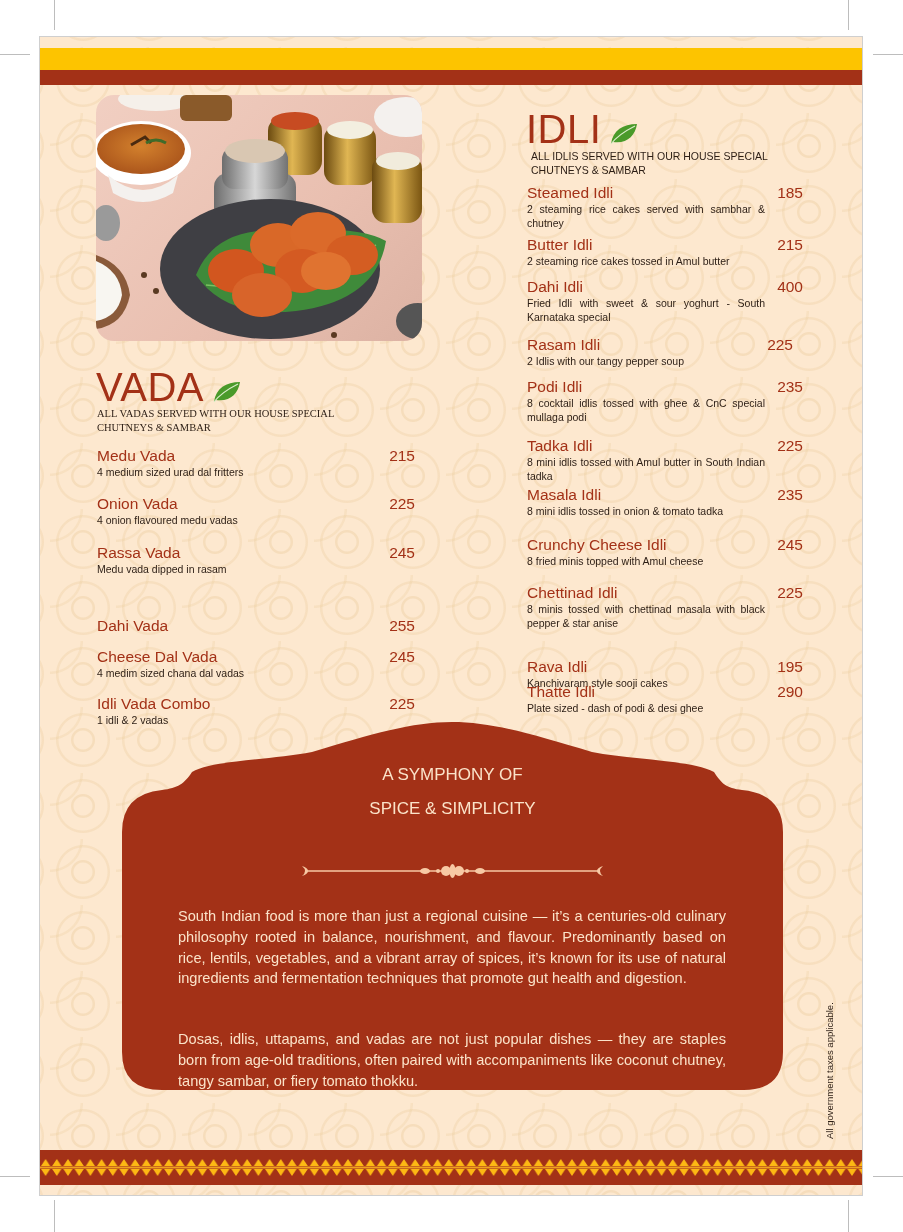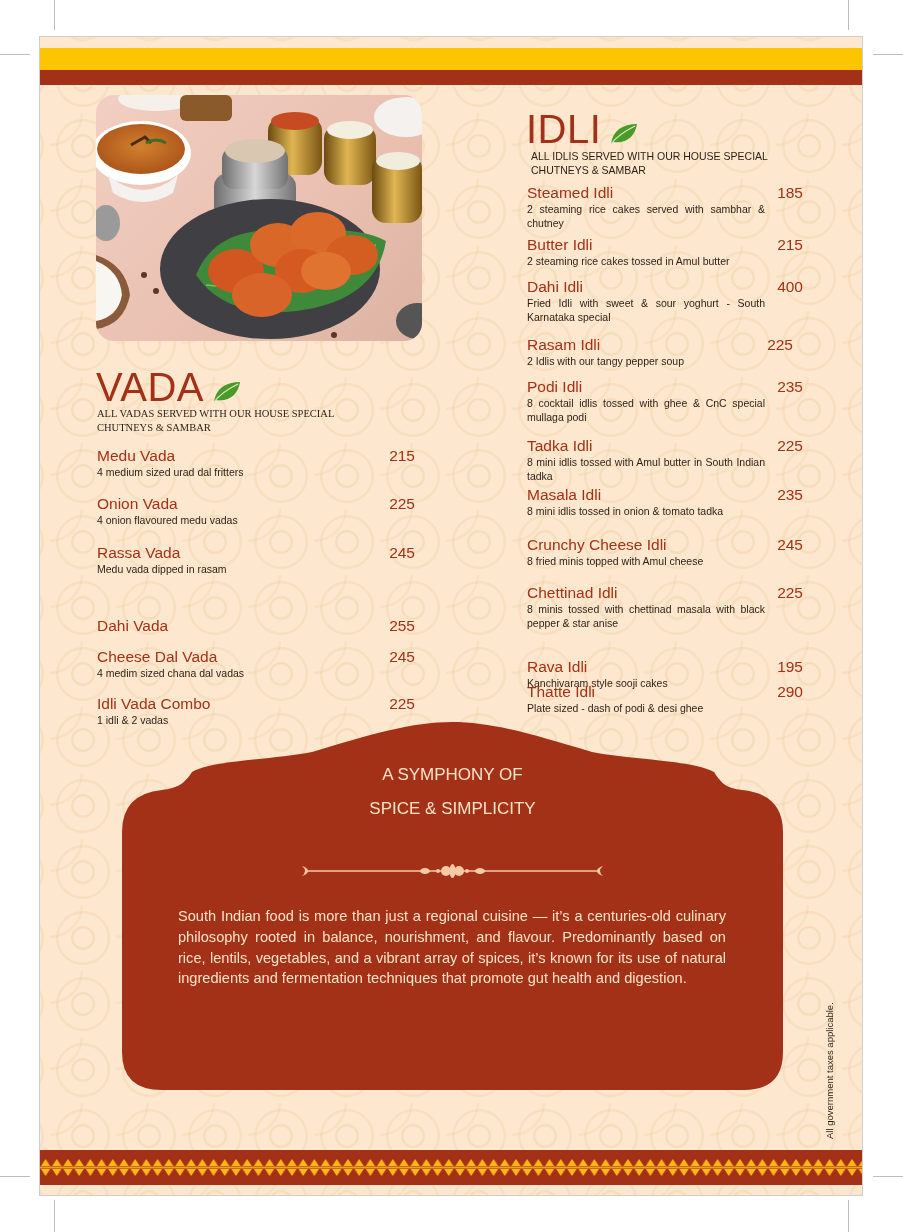--- a/index.html
+++ b/index.html
@@ -300,20 +300,21 @@
         <ellipse cx="125" cy="8" rx="5" ry="3" fill="#f7c9a4"></ellipse>
         <ellipse cx="180" cy="8" rx="5" ry="3" fill="#f7c9a4"></ellipse>
         <circle cx="146" cy="8" r="5" fill="#f7c9a4"></circle>
         <circle cx="159" cy="8" r="5" fill="#f7c9a4"></circle>
         <ellipse cx="152.5" cy="8" rx="3" ry="7" fill="#f7c9a4"></ellipse>
         <circle cx="138" cy="8" r="2" fill="#f7c9a4"></circle>
         <circle cx="167" cy="8" r="2" fill="#f7c9a4"></circle>
       </svg>
     </div>
     <div class="panel-para" style="top:184px;">South Indian food is more than just a regional cuisine — it’s a centuries-old culinary philosophy rooted in balance, nourishment, and flavour. Predominantly based on rice, lentils, vegetables, and a vibrant array of spices, it’s known for its use of natural ingredients and fermentation techniques that promote gut health and digestion.</div>
+    <div class="panel-para" style="top:307px;">Dosas, idlis, uttapams, and vadas are not just popular dishes — they are staples born from age-old traditions, often paired with accompaniments like coconut chutney, tangy sambar, or fiery tomato thokku.</div>
   </div>
 
   <div class="tax-note">All government taxes applicable.</div>
 
   <div class="border-bottom">
     <svg width="822" height="35" viewBox="0 0 822 35">
       <defs>
         <pattern id="triUp" x="0" y="0" width="11.2" height="35" patternUnits="userSpaceOnUse">
           <polygon points="1,16 5.6,9 10.2,16" fill="#fdb813"></polygon>
           <polygon points="1,19 5.6,26 10.2,19" fill="#fdb813"></polygon>

